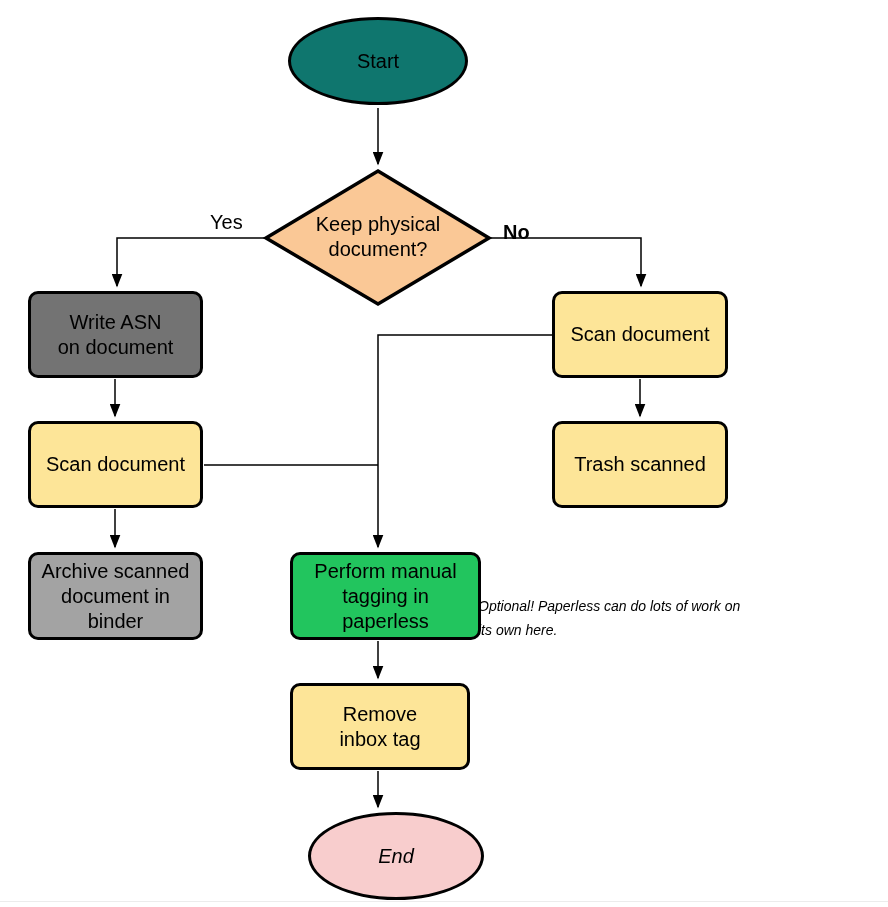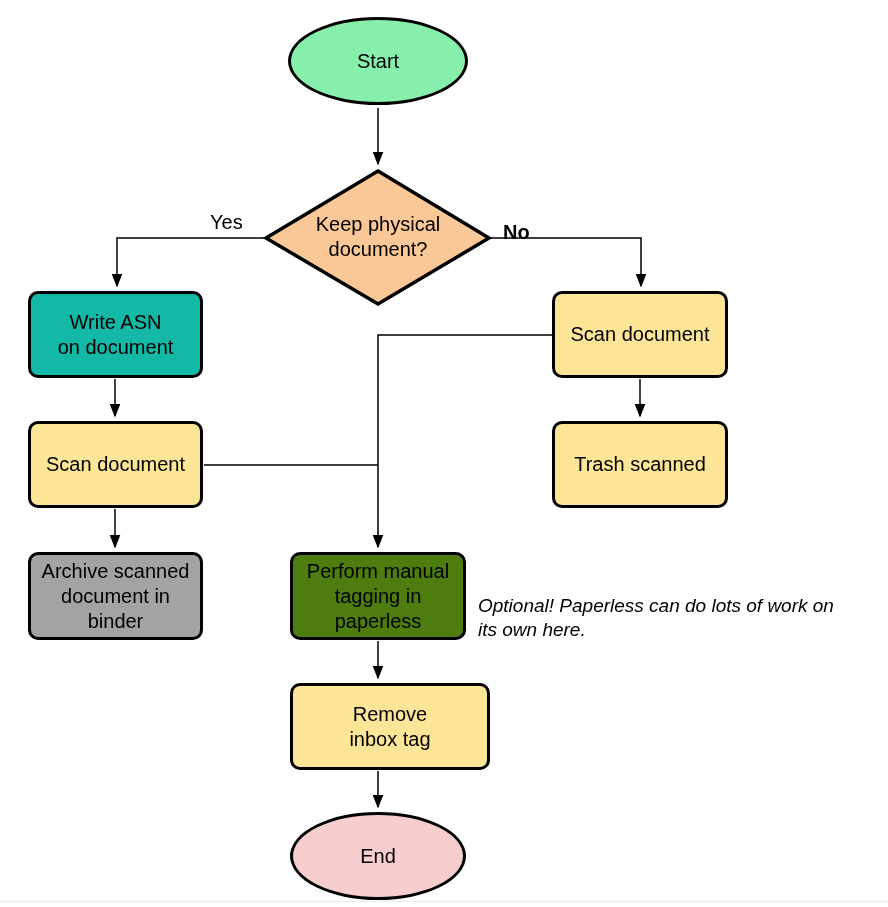--- a/index.html
+++ b/index.html
@@ -12,21 +12,21 @@
     position:absolute;display:flex;align-items:center;justify-content:center;
     text-align:center;white-space:pre-line;font-size:20px;line-height:25px;
     box-sizing:border-box;
   }
   .process{border:3.5px solid #000;border-radius:10px;}
   .terminal{border:3.5px solid #000;border-radius:50%;}
   .decision-label{position:absolute;display:flex;align-items:center;justify-content:center;
     text-align:center;white-space:pre-line;font-size:20px;line-height:25px;}
   .edge-label{position:absolute;font-size:20px;line-height:18px;text-align:left;}
   .annotation{
-    position:absolute;font-style:italic;font-size:19px;line-height:24px;
+    position:absolute;font-style:italic;font-size:14px;line-height:24px;
     white-space:pre-line;text-align:left;
   }
   .bottom-rule{position:absolute;left:0;top:901px;width:888px;height:1px;background:#ececec;}
 </style>
 </head>
 <body>
 
 <div id="canvas">
 
   <svg id="edges" viewBox="0 0 888 907" xmlns="http://www.w3.org/2000/svg">
@@ -52,32 +52,32 @@
 
     <path d="M204,465 L378,465" fill="none" stroke="#000" stroke-width="1.5"></path>
 
     <path d="M378,641 L378,678" fill="none" stroke="#000" stroke-width="1.5" marker-end="url(#arrow)"></path>
 
     <path d="M378,771 L378,807" fill="none" stroke="#000" stroke-width="1.5" marker-end="url(#arrow)"></path>
 
     <polygon points="378,171 489,238 378,304 266,238" stroke="#000" stroke-width="3.5" stroke-linejoin="miter" fill="#FAC896"></polygon>
   </svg>
 
-  <div class="node terminal" style="left: 288px; top: 17px; width: 180px; height: 88px; background: #86efac;">
+  <div class="node terminal" style="left: 288px; top: 17px; width: 180px; height: 88px; background: #0f766e;">
     <span>Start</span>
   </div>
 
-  <div class="node terminal" style="left: 290px; top: 812px; width: 176px; height: 88px; background: rgb(248, 205, 205);">
+  <div class="node terminal" style="left: 308px; top: 812px; width: 176px; height: 88px; background: rgb(248, 205, 205); font-style: italic;">
     <span>End</span>
   </div>
 
   <div class="decision-label" style="left:288px;top:212px;width:180px;height:50px;">Keep physical
 document?</div>
 
-  <div class="node process" style="left: 28px; top: 291px; width: 175px; height: 87px; background: #14b8a6;">
+  <div class="node process" style="left: 28px; top: 291px; width: 175px; height: 87px; background: #737373;">
     <span>Write ASN
 on document</span>
   </div>
 
   <div class="node process" style="left: 28px; top: 421px; width: 175px; height: 87px; background: rgb(253, 229, 152);">
     <span>Scan document</span>
   </div>
 
   <div class="node process" style="left: 28px; top: 552px; width: 175px; height: 88px; background: #a3a3a3;">
     <span>Archive scanned
@@ -86,27 +86,27 @@
   </div>
 
   <div class="node process" style="left: 552px; top: 291px; width: 176px; height: 87px; background: rgb(253, 229, 152);">
     <span>Scan document</span>
   </div>
 
   <div class="node process" style="left: 552px; top: 421px; width: 176px; height: 87px; background: rgb(253, 229, 152);">
     <span>Trash scanned</span>
   </div>
 
-  <div class="node process" style="left: 290px; top: 552px; width: 176px; height: 88px; background: #4d7c0f;">
+  <div class="node process" style="left: 290px; top: 552px; width: 191px; height: 88px; background: #22c55e;">
     <span>Perform manual
 tagging in
 paperless</span>
   </div>
 
-  <div class="node process" style="left: 290px; top: 683px; width: 200px; height: 87px; background: rgb(253, 229, 152);">
+  <div class="node process" style="left: 290px; top: 683px; width: 180px; height: 87px; background: rgb(253, 229, 152);">
     <span>Remove
 inbox tag</span>
   </div>
 
   <div class="edge-label" style="left:210px;top:213px;width:36px;">Yes</div>
   <div class="edge-label" style="left:503px;top:223px;width:36px;font-weight:bold;">No</div>
 
   <div class="annotation" style="left:478px;top:594px;width:408px;">Optional! Paperless can do lots of work on
 its own here.</div>
 

